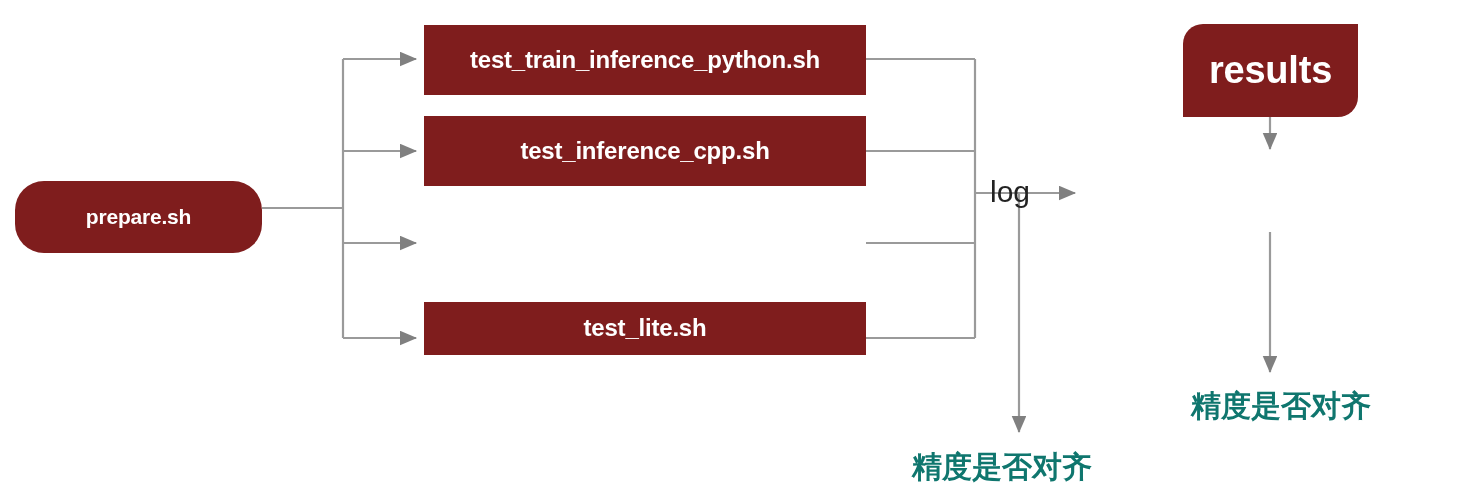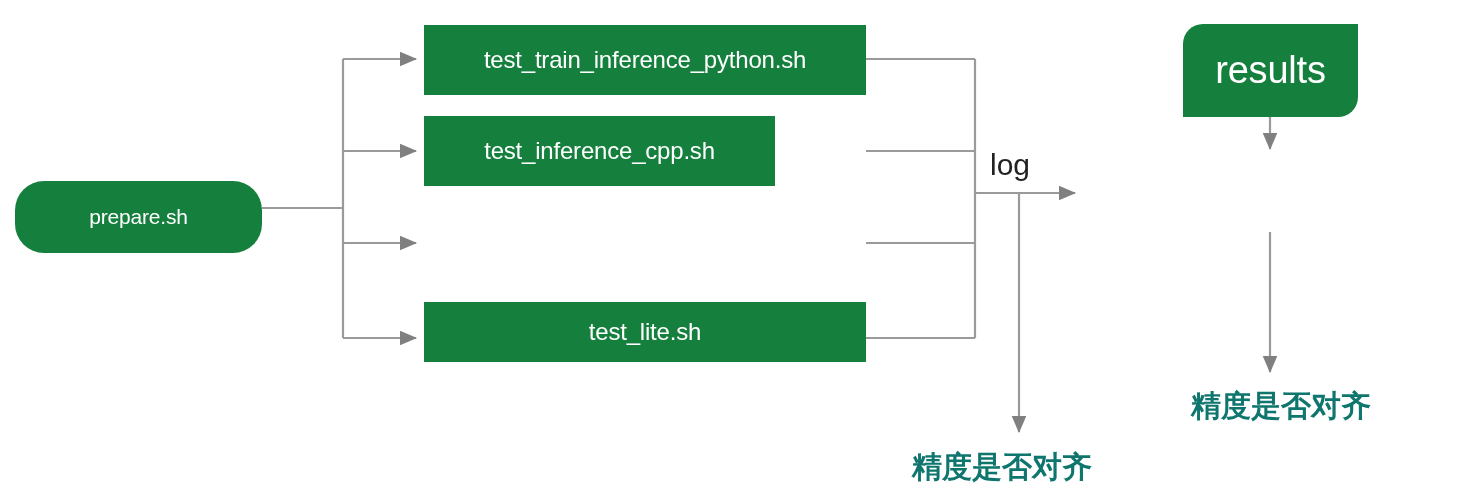--- a/index.html
+++ b/index.html
@@ -13,65 +13,66 @@
   #canvas {
     position: relative;
     width: 1478px;
     height: 498px;
     background: #ffffff;
     overflow: hidden;
   }
   .node {
     position: absolute;
     box-sizing: border-box;
-    background: #15803d;
+    background: #7f1d1d;
     color: #ffffff;
     display: flex;
     align-items: center;
     justify-content: center;
-    font-weight: normal;
+    font-weight: bold;
     letter-spacing: -0.2px;
     text-align: center;
     line-height: 1.1;
     white-space: nowrap;
   }
   .node-prepare {
     left: 15px;  top: 181px;  width: 247px; height: 72px;
     font-size: 21px;
     border-radius: 29px;
   }
   .node-test1 {
     left: 424px; top: 25px;   width: 442px; height: 70px;
     font-size: 24px;
   }
   .node-test2 {
-    left: 424px; top: 116px;  width: 351px; height: 70px;
+    left: 424px; top: 116px;  width: 442px; height: 70px;
     font-size: 24px;
   }
   .node-test3 {
     left: 424px; top: 208px;  width: 442px; height: 70px;
     font-size: 24px;
   }
   .node-test4 {
-    left: 424px; top: 302px;  width: 442px; height: 60px;
+    left: 424px; top: 302px;  width: 442px; height: 53px;
     font-size: 24px;
   }
   .node-results {
     left: 1183px; top: 24px;  width: 175px; height: 93px;
     font-size: 38px;
     border-radius: 20px 0 20px 0;
   }
   .node-compare {
     left: 1083px; top: 155px; width: 372px; height: 77px;
     font-size: 28px;
   }
 
   .label {
     position: absolute;
     white-space: nowrap;
+    margin-top: 27px;
   }
   .label-log {
     left: 990px; top: 148px;
     font-size: 30px;
     color: #222222;
     font-weight: normal;
   }
   .note-red {
     position: absolute;
     color: #0f766e;

